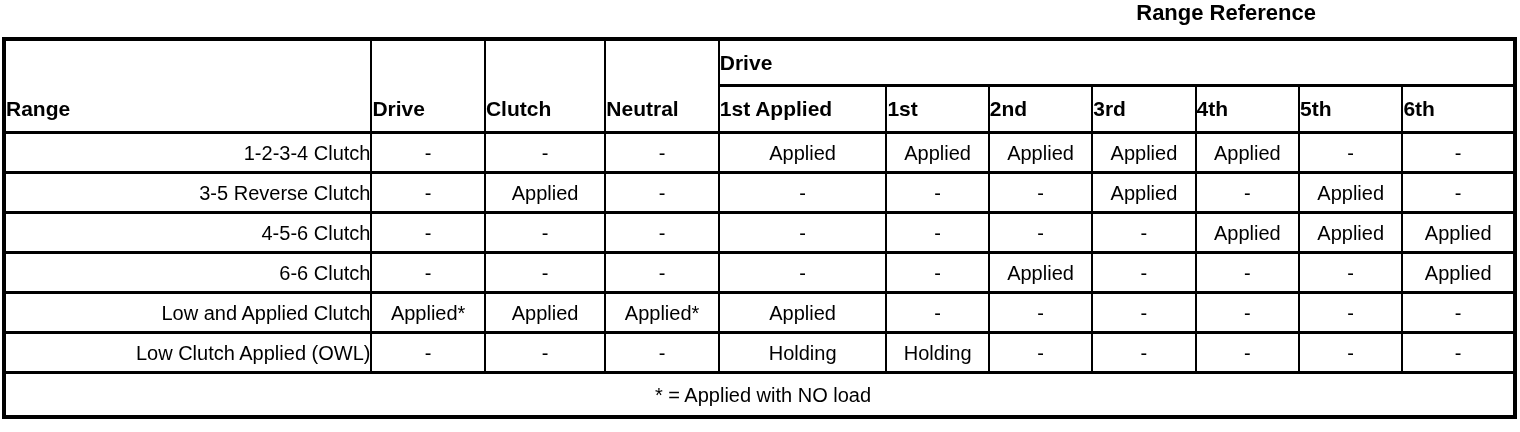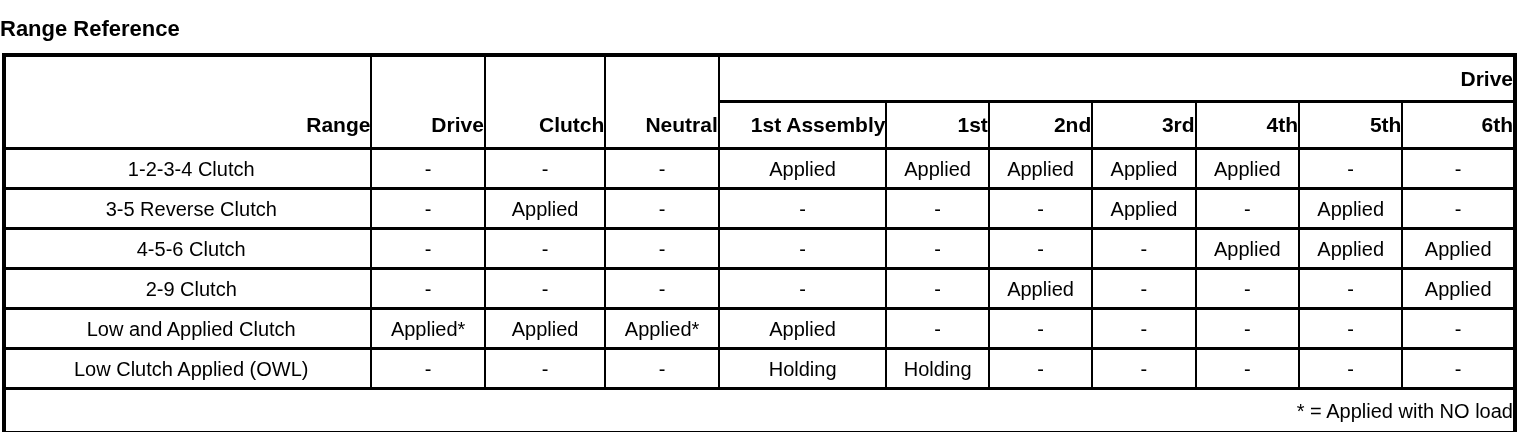--- a/index.html
+++ b/index.html
@@ -12,25 +12,25 @@
     color: #000000;
   }
   .page {
     position: relative;
     width: 1520px;
     height: 432px;
     overflow: hidden;
   }
   .title {
     width: 1316px;
-    text-align: left;
+    text-align: right;
     font-weight: bold;
     font-size: 22px;
     line-height: 26px;
-    padding-top: 16px;
+    padding-top: 0;
   }
   table.range-table {
     border-collapse: collapse;
     table-layout: fixed;
     margin: 11px 0 0 2px;
     width: 1515px;
     border: 4px solid #000;
   }
   .range-table th, .range-table td {
     border-style: solid;
@@ -38,40 +38,40 @@
     border-width: 3px 2px;
     overflow: hidden;
     white-space: nowrap;
     padding: 0;
     font-size: 20px;
     line-height: 24px;
   }
   .range-table th {
     font-weight: bold;
     font-size: 21px;
-    text-align: right;
+    text-align: left;
     vertical-align: middle;
   }
   th.span-head {
     vertical-align: bottom;
     padding-bottom: 10px;
     height: 80px;
   }
   tr.drive-row { height: 42px; }
   tr.sub-row th { height: 39px; }
   tr.data-row { height: 40px; }
   td.row-label {
-    text-align: center;
+    text-align: right;
     padding-left: 6px;
   }
   td.val {
     text-align: center;
   }
   tr.footnote-row td {
-    text-align: right;
+    text-align: center;
     padding-left: 7px;
     height: 41px;
   }
 </style>
 </head>
 <body>
 
 <div class="page">
 
   <div class="title">Range Reference</div>
@@ -92,21 +92,21 @@
     </colgroup>
     <tbody>
       <tr class="drive-row">
         <th class="span-head" rowspan="2">Range</th>
         <th class="span-head" rowspan="2">Drive</th>
         <th class="span-head" rowspan="2">Clutch</th>
         <th class="span-head" rowspan="2">Neutral</th>
         <th colspan="7">Drive</th>
       </tr>
       <tr class="sub-row">
-        <th>1st Assembly</th>
+        <th>1st Applied</th>
         <th>1st</th>
         <th>2nd</th>
         <th>3rd</th>
         <th>4th</th>
         <th>5th</th>
         <th>6th</th>
       </tr>
 
       <tr class="data-row">
         <td class="row-label">1-2-3-4 Clutch</td>
@@ -144,21 +144,21 @@
         <td class="val">-</td>
         <td class="val">-</td>
         <td class="val">-</td>
         <td class="val">-</td>
         <td class="val">Applied</td>
         <td class="val">Applied</td>
         <td class="val">Applied</td>
       </tr>
 
       <tr class="data-row">
-        <td class="row-label">2-9 Clutch</td>
+        <td class="row-label">6-6 Clutch</td>
         <td class="val">-</td>
         <td class="val">-</td>
         <td class="val">-</td>
         <td class="val">-</td>
         <td class="val">-</td>
         <td class="val">Applied</td>
         <td class="val">-</td>
         <td class="val">-</td>
         <td class="val">-</td>
         <td class="val">Applied</td>

